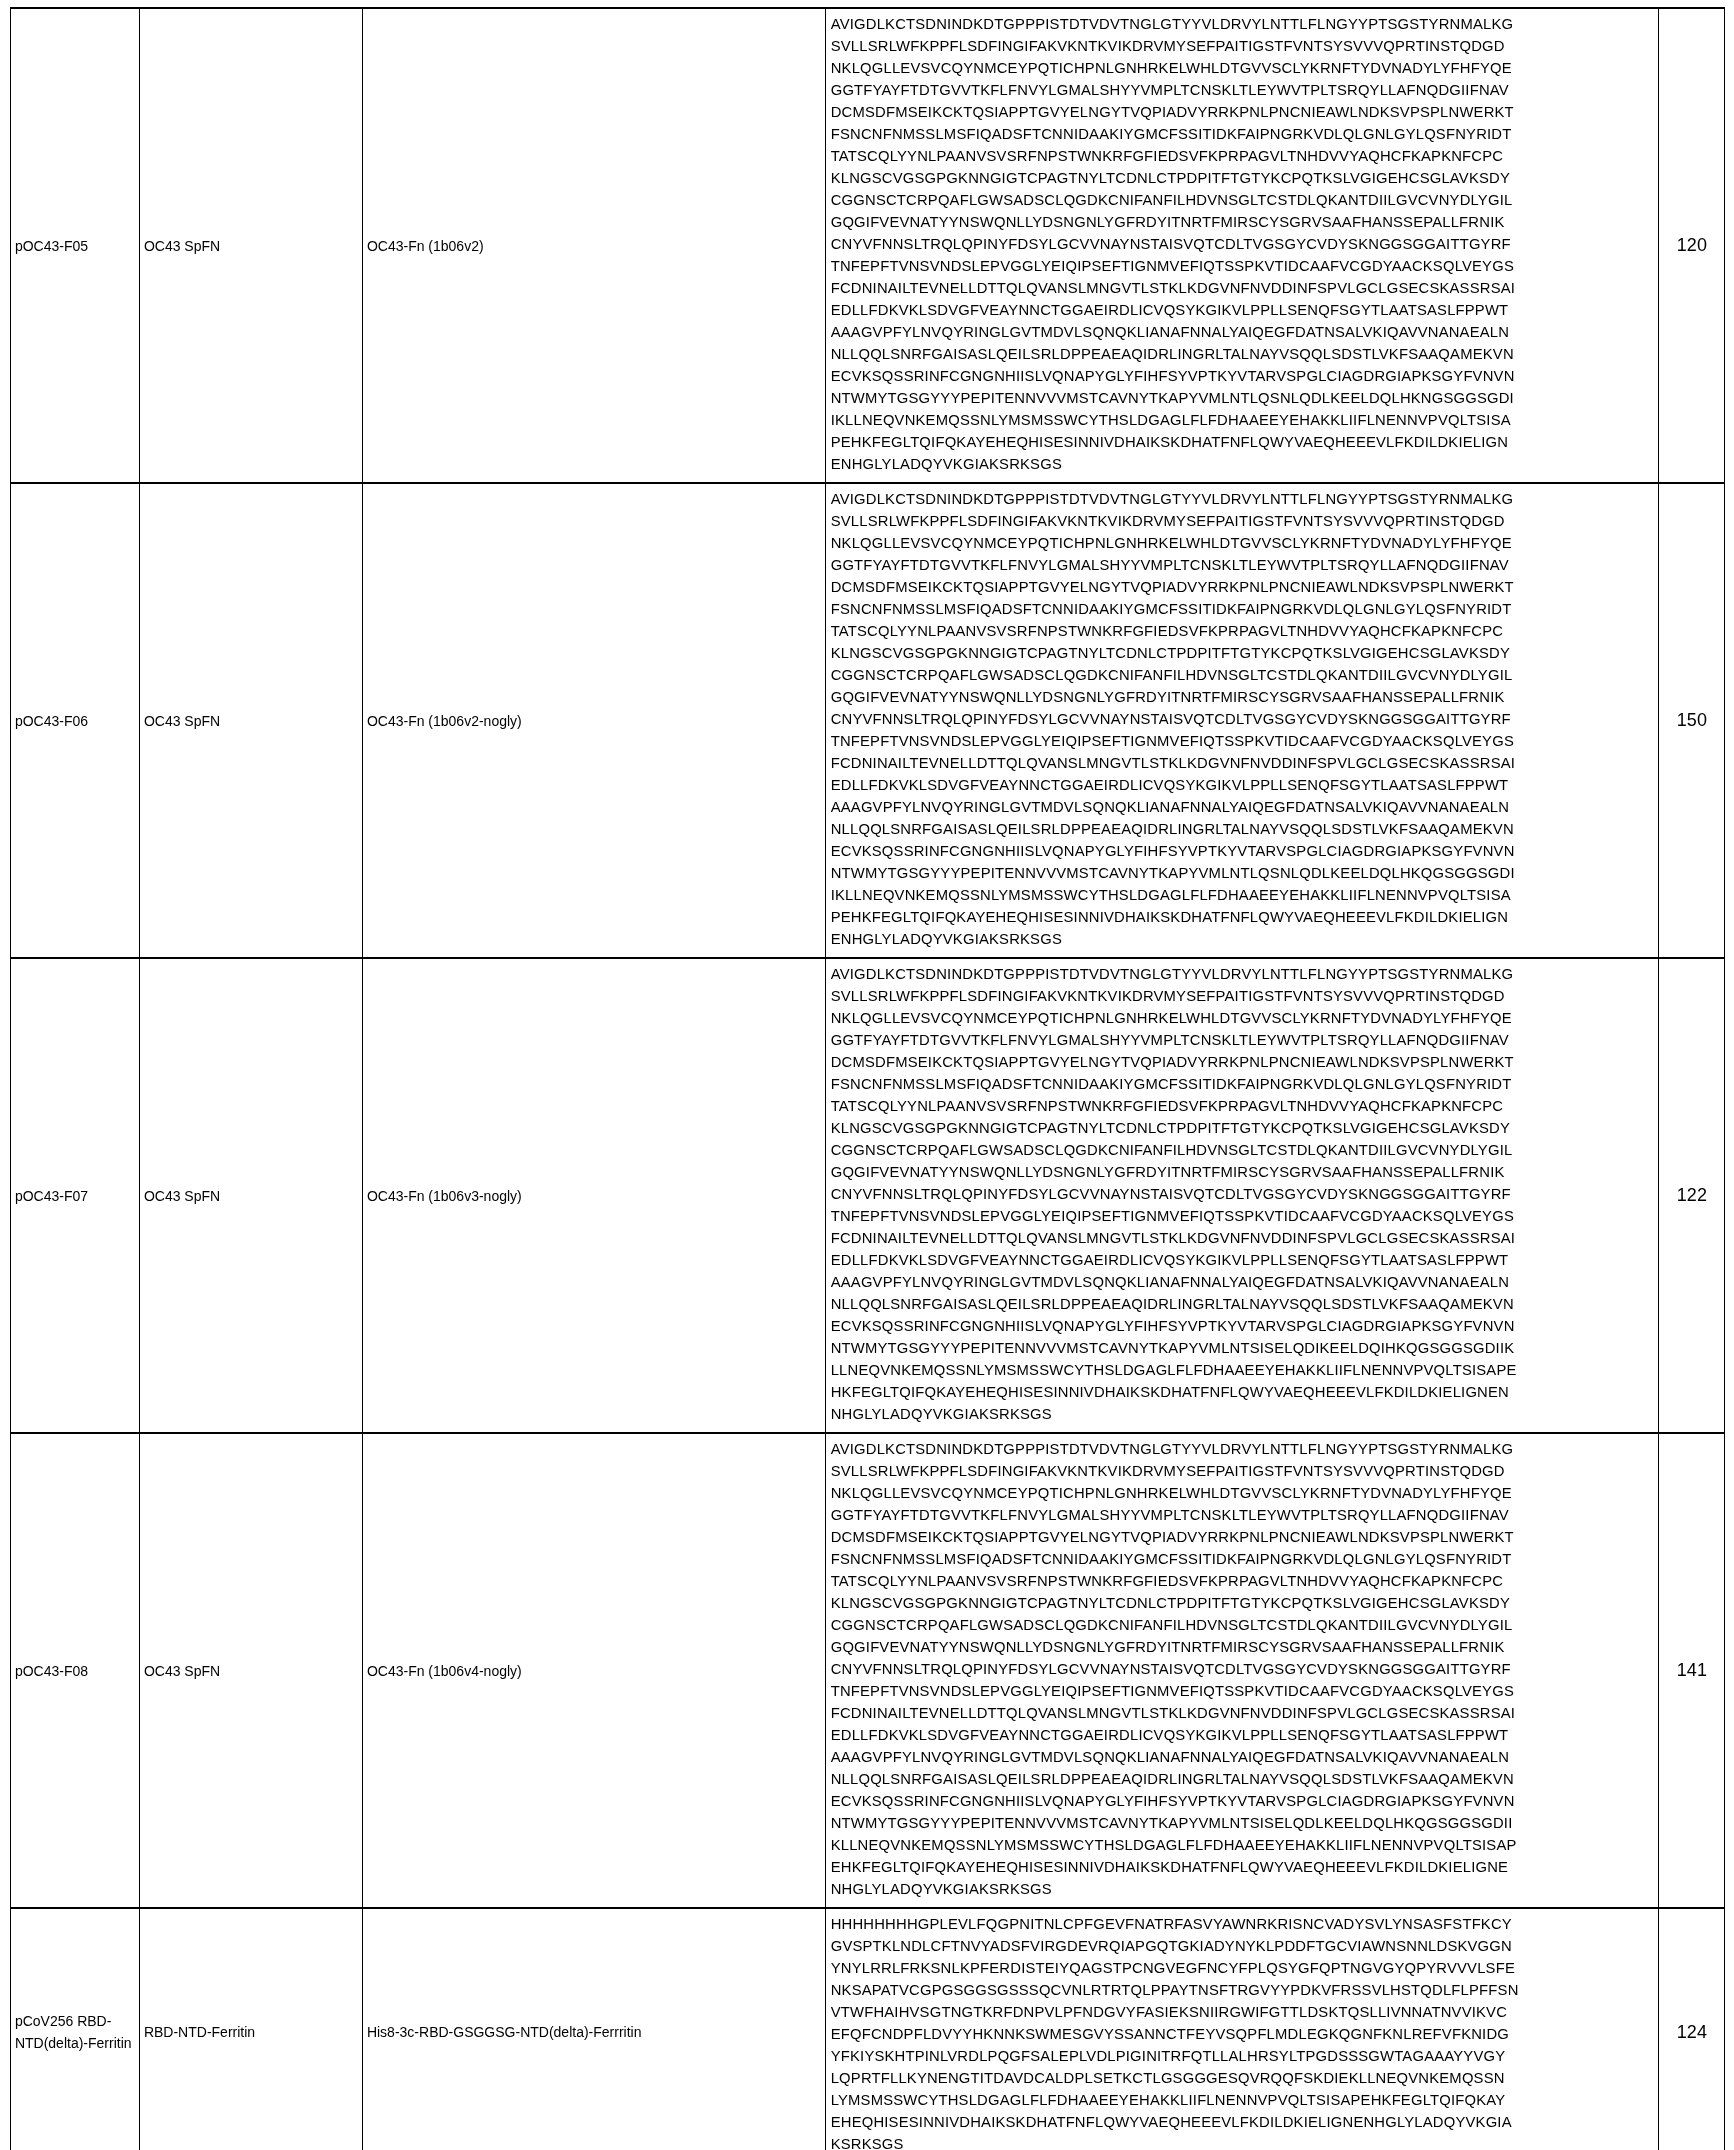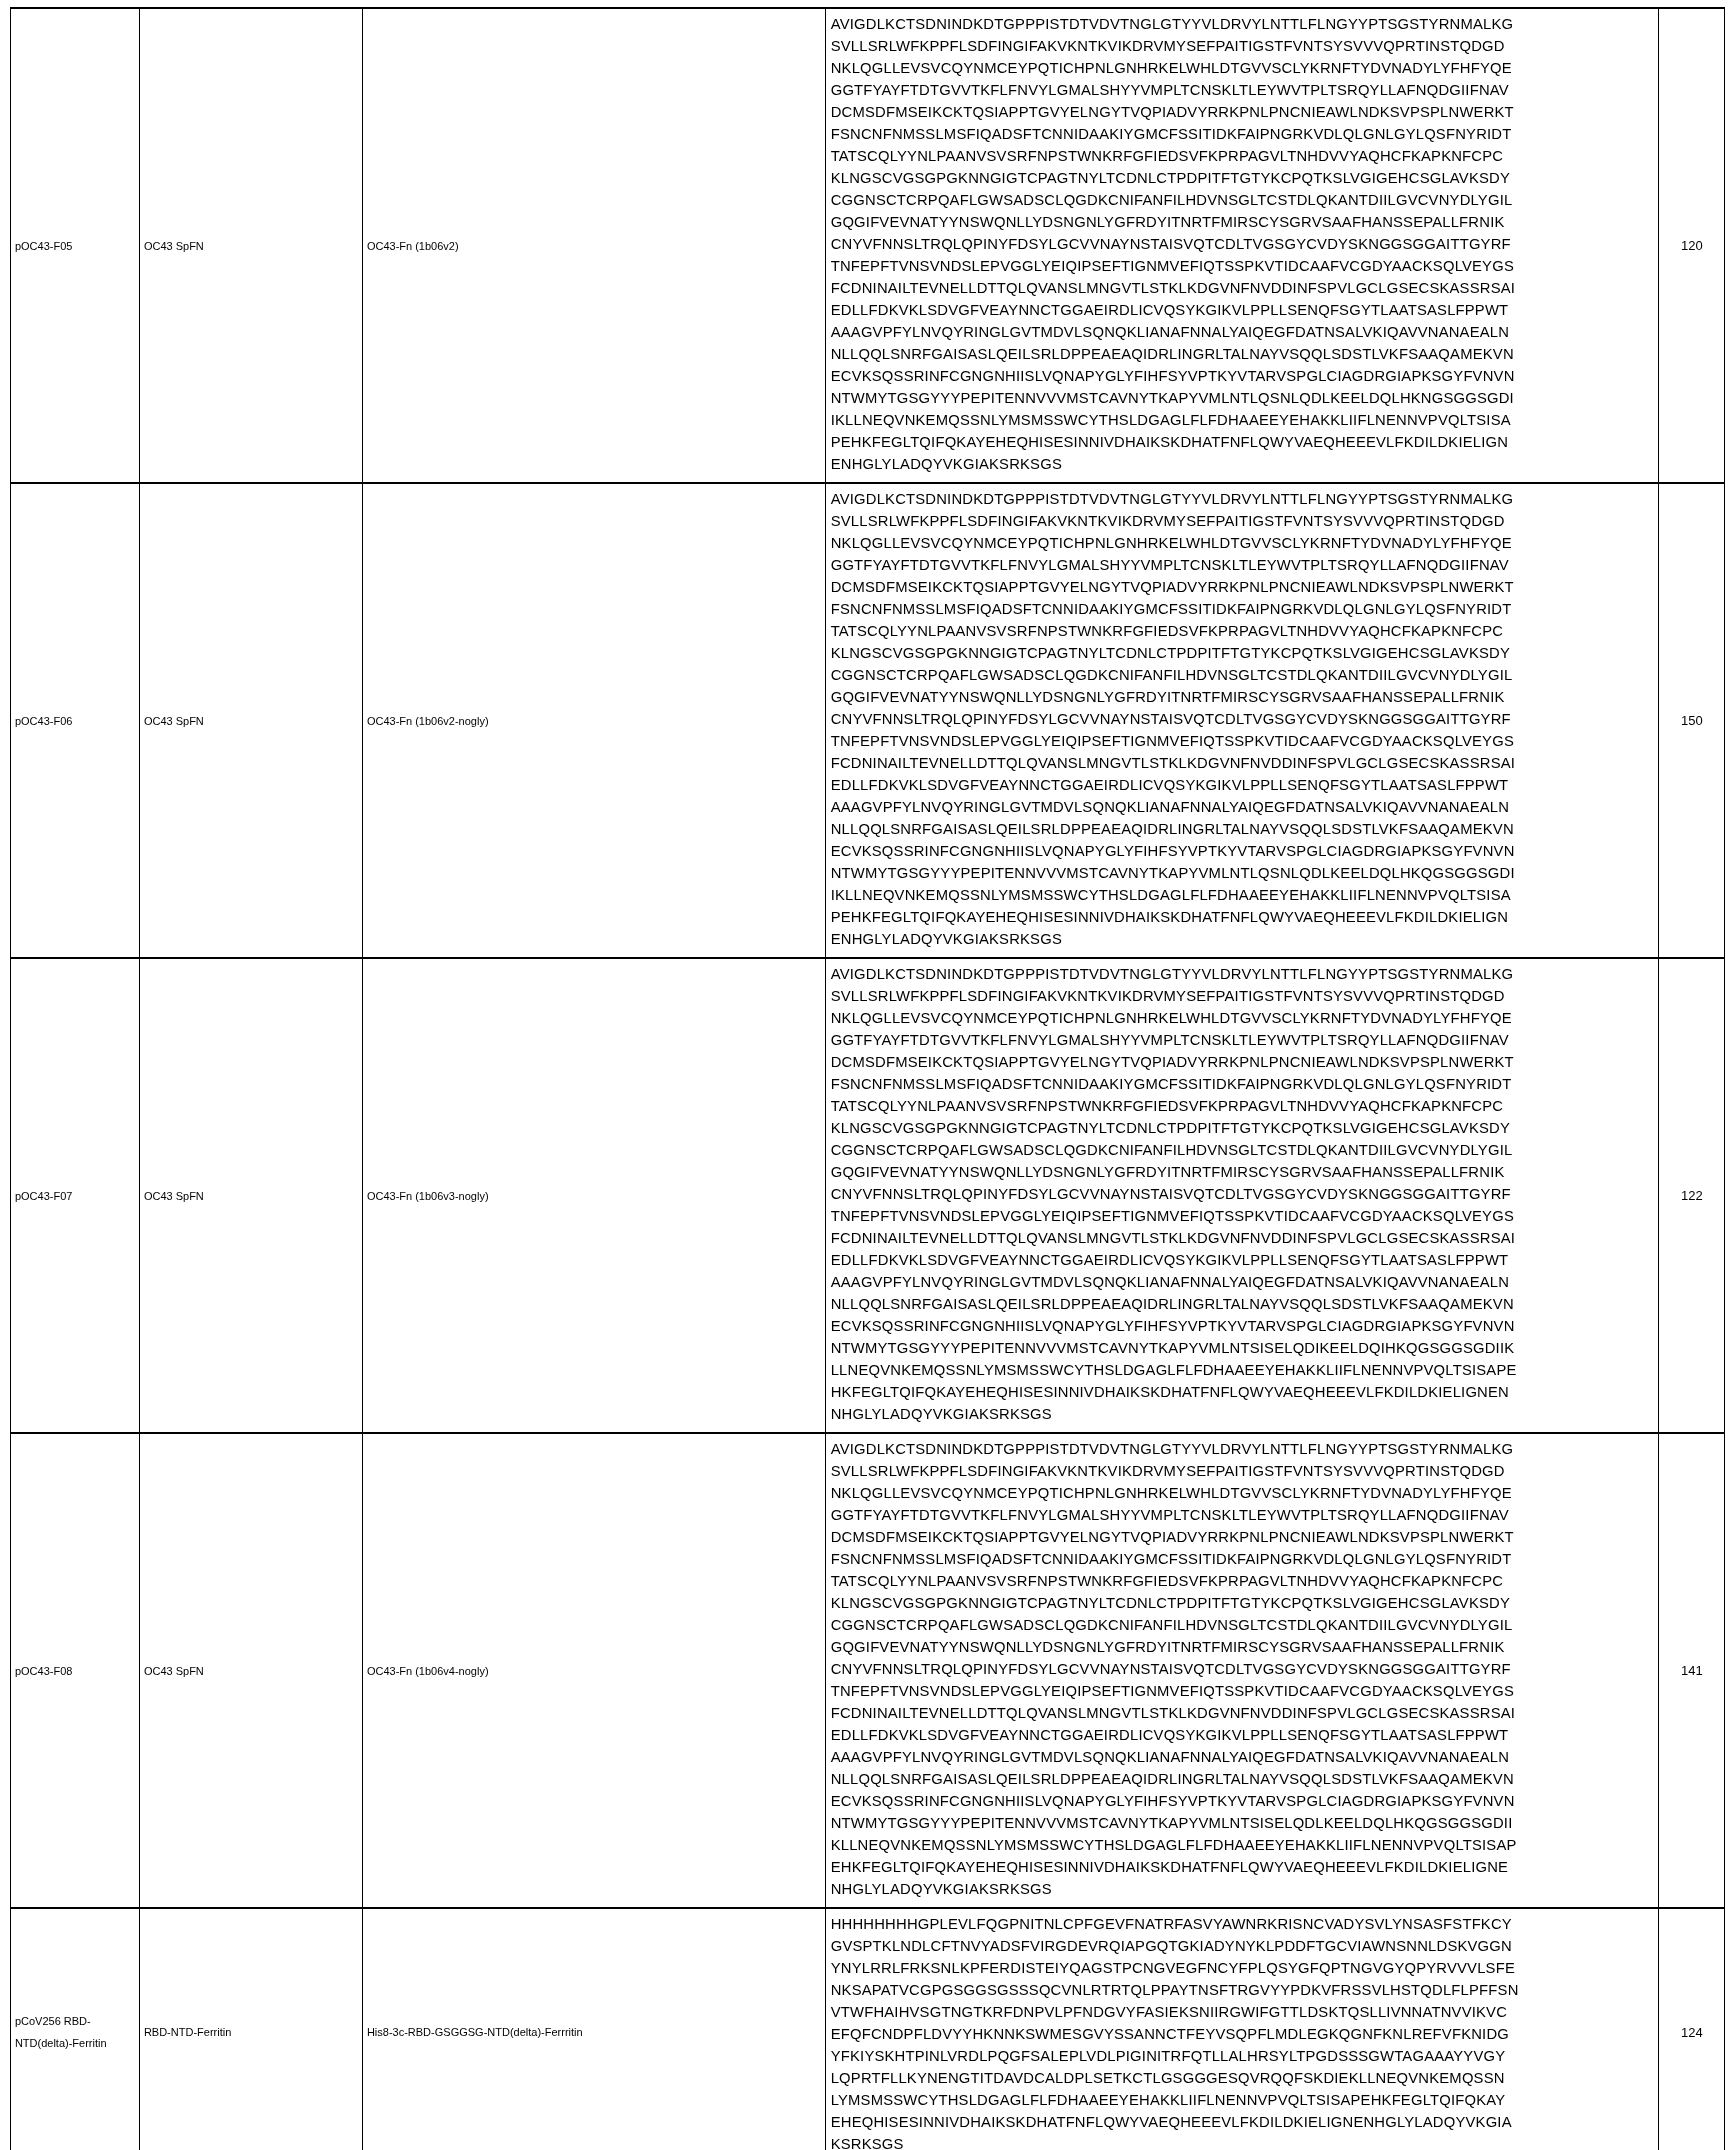--- a/index.html
+++ b/index.html
@@ -19,31 +19,31 @@
   col.c4 { width: 833px; }
   col.c5 { width: 66px; }
   td {
     border-left: 1.7px solid #000; border-right: 1.7px solid #000;
     border-top: 2.6px solid #000; border-bottom: 2.6px solid #000;
     vertical-align: middle; overflow: hidden;
   }
   tr.row-tall  { height: 475px; }
   tr.row-short { height: 243px; }
   .id-cell, .desc-cell, .construct-cell {
-    font-size: 11px; line-height: 22px; padding: 1.7px 1.7px 1.7px 3.5px;
+    font-size: 14px; line-height: 22px; padding: 1.7px 1.7px 1.7px 3.5px;
     word-wrap: break-word;
     margin-top: 10px;
   }
   .construct-cell b { font-weight: normal; }
   .seq-cell { vertical-align: top; padding: 4.3px 1.7px 0 4.3px; margin-top: 31px; }
   .seq-line {
     font-size: 14.8px; line-height: 22px; letter-spacing: 0.2px;
     white-space: nowrap;
   }
-  .num-cell { font-size: 13px; text-align: center; padding: 0 1.7px; }
+  .num-cell { font-size: 18px; text-align: center; padding: 0 1.7px; }
 </style>
 </head>
 <body>
 
 <table class="seq-table">
   <colgroup>
     <col class="c1">
       <col class="c2">
       <col class="c3">
       <col class="c4">

